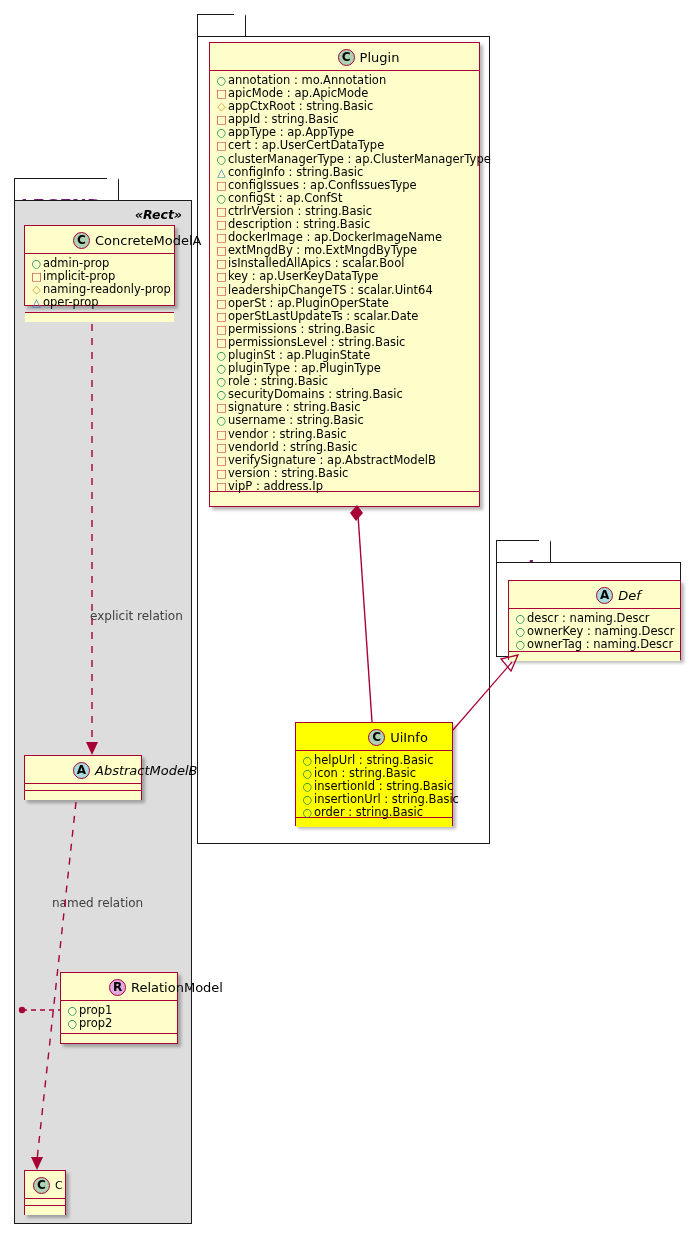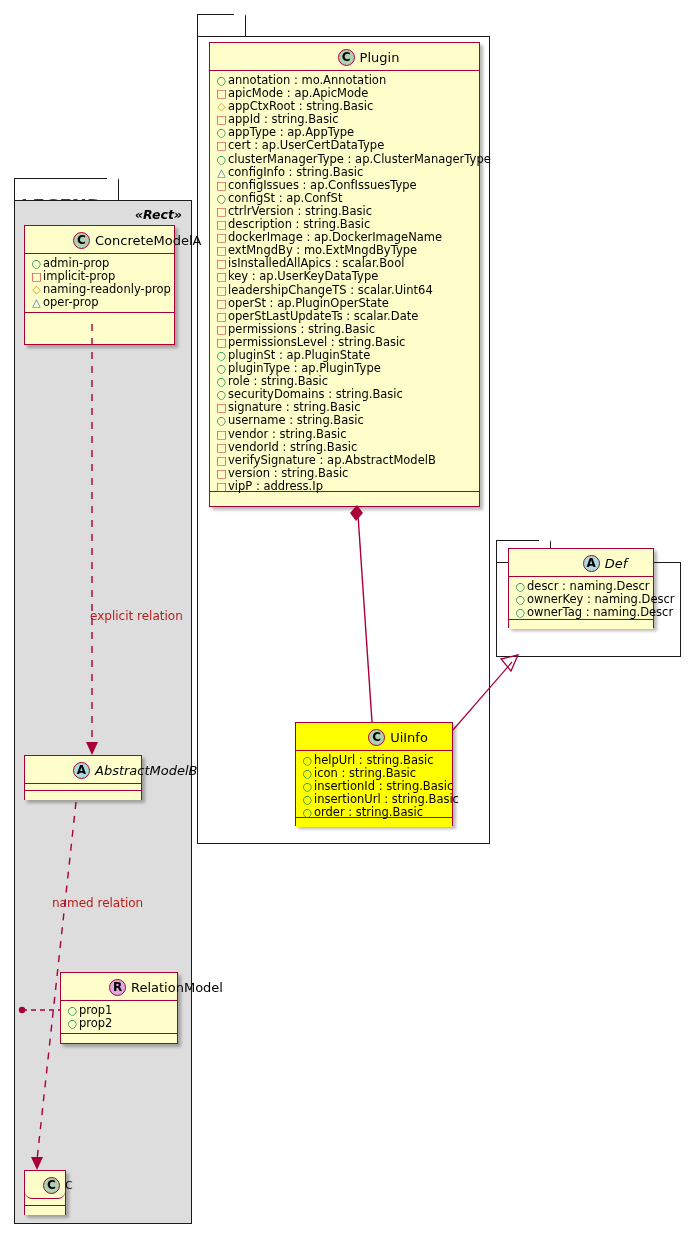--- a/index.html
+++ b/index.html
@@ -53,21 +53,21 @@
                text-align:center; font-size:11px; }
   .gly.pub  { color:#038048; }          
   .gly.priv { color:#c82930; }          
   .gly.dia  { color:#d0a030; }          
   .gly.tri  { color:#2a72c8; }          
   .footer-band { box-sizing:border-box; height:9px; background:#fefeca; }
   .cls.hl .footer-band { background:#ffff00; }
 
   .stereo { position:absolute; font-size:12.5px; font-style:italic;
             font-weight:bold; color:#000; text-align:right; }
-  .edge-label { position:absolute; font-size:12px; color:#b91c1c;
+  .edge-label { position:absolute; font-size:12px; color:#404040;
                 white-space:nowrap; }
   svg.overlay { position:absolute; left:0; top:0; width:695px; height:1236px;
                 pointer-events:none; }
 </style>
 </head>
 <body>
 
 <div class="pkg" style="left:197px; top:14px; width:293px; height:830px;">
   <div class="pkg-tab">
     <span>ap</span>
@@ -241,21 +241,21 @@
   <div class="footer-band"></div>
 </div>
 
 <div class="pkg" style="left:496px; top:540px; width:185px; height:117px;">
   <div class="pkg-tab">
     <span>pol</span>
   </div>
   <div class="pkg-body" style="top:22px; width:185px; height:95px;"></div>
 </div>
 
-<div class="cls" style="left:508px; top:548px; width:146px; height:80px;">
+<div class="cls" style="left:508px; top:580px; width:173px; height:80px;">
   <div class="cls-hdr">
     <span class="badge A">A</span><span class="nm it">Def</span>
   </div>
   <div class="attrs" style="height:43px;">
       <div class="attr">
         <span class="gly pub">○</span>
         <span>descr : naming.Descr</span>
       </div>
       <div class="attr">
         <span class="gly pub">○</span>
@@ -271,21 +271,21 @@
 
 <div class="pkg" style="left:14px; top:178px; width:178px; height:1046px;">
   <div class="pkg-tab">
     <span>LEGEND</span>
   </div>
   <div class="pkg-body grey" style="top:22px; width:178px; height:1024px;"></div>
 </div>
 
 <div class="stereo" style="left:24px; top:207px; width:158px;">«Rect»</div>
 
-<div class="cls" style="left:24px; top:225px; width:151px; height:120px;">
+<div class="cls" style="left:24px; top:225px; width:151px; height:81px;">
   <div class="cls-hdr">
     <span class="badge C">C</span><span class="nm">ConcreteModelA</span>
   </div>
   <div class="attrs" style="height:59px;">
       <div class="attr">
         <span class="gly pub">○</span>
         <span>admin-prop</span>
       </div>
       <div class="attr">
         <span class="gly priv">□</span>
@@ -322,21 +322,21 @@
       </div>
       <div class="attr">
         <span class="gly pub">○</span>
         <span>prop2</span>
       </div>
     </div>
   <div class="footer-band"></div>
 </div>
 
 <div class="cls" style="left:24px; top:1170px; width:42px; height:45px;">
-  <div class="cls-hdr" style="text-align:left; padding-left:18px;border-radius:7px;">
+  <div class="cls-hdr" style="text-align:left; padding-left:8px;">
     <span class="badge C">C</span><span class="nm" style="font-size:11px;">C</span>
   </div>
   <div class="attrs" style="height:7px;"></div>
   <div class="footer-band"></div>
 </div>
 
 <div class="edge-label" style="left:90px; top:609px;">explicit relation</div>
 <div class="edge-label" style="left:52px; top:896px;">named relation</div>
 
 <svg class="overlay" viewBox="0 0 695 1236">

